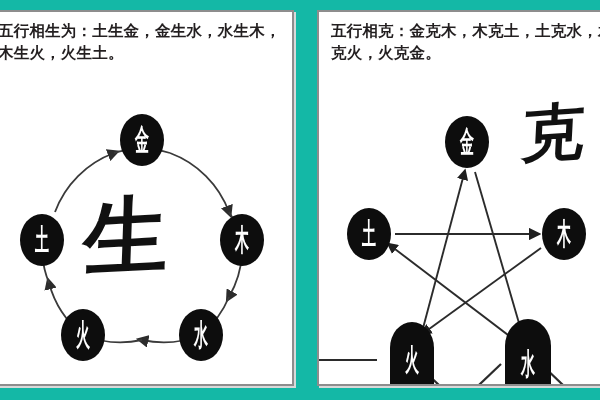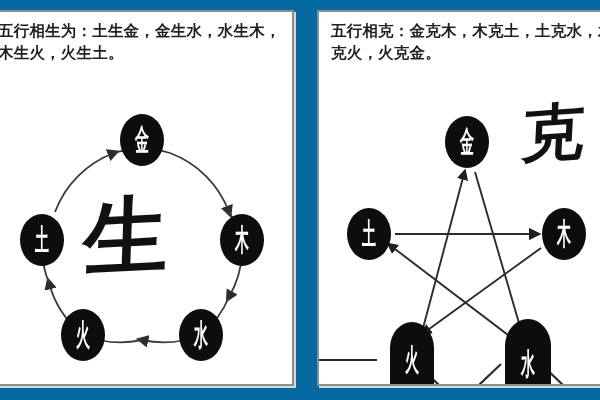--- a/index.html
+++ b/index.html
@@ -11,21 +11,21 @@
     width: 600px;
     height: 400px;
     overflow: hidden;
     font-family: "DejaVu Sans", "Liberation Sans", sans-serif;
     position: relative;
   }
 
   #stage {
     position: absolute;
     inset: 0;
-    background: #0369a1;
+    background: #14b8a6;
   }
 
   
   .panel {
     position: absolute;
     background: #ffffff;
     border: 2px solid #8d8d8d;
     box-sizing: border-box;
     box-shadow: 2px 2px 0 0 #d9d9d9;
     overflow: hidden;

